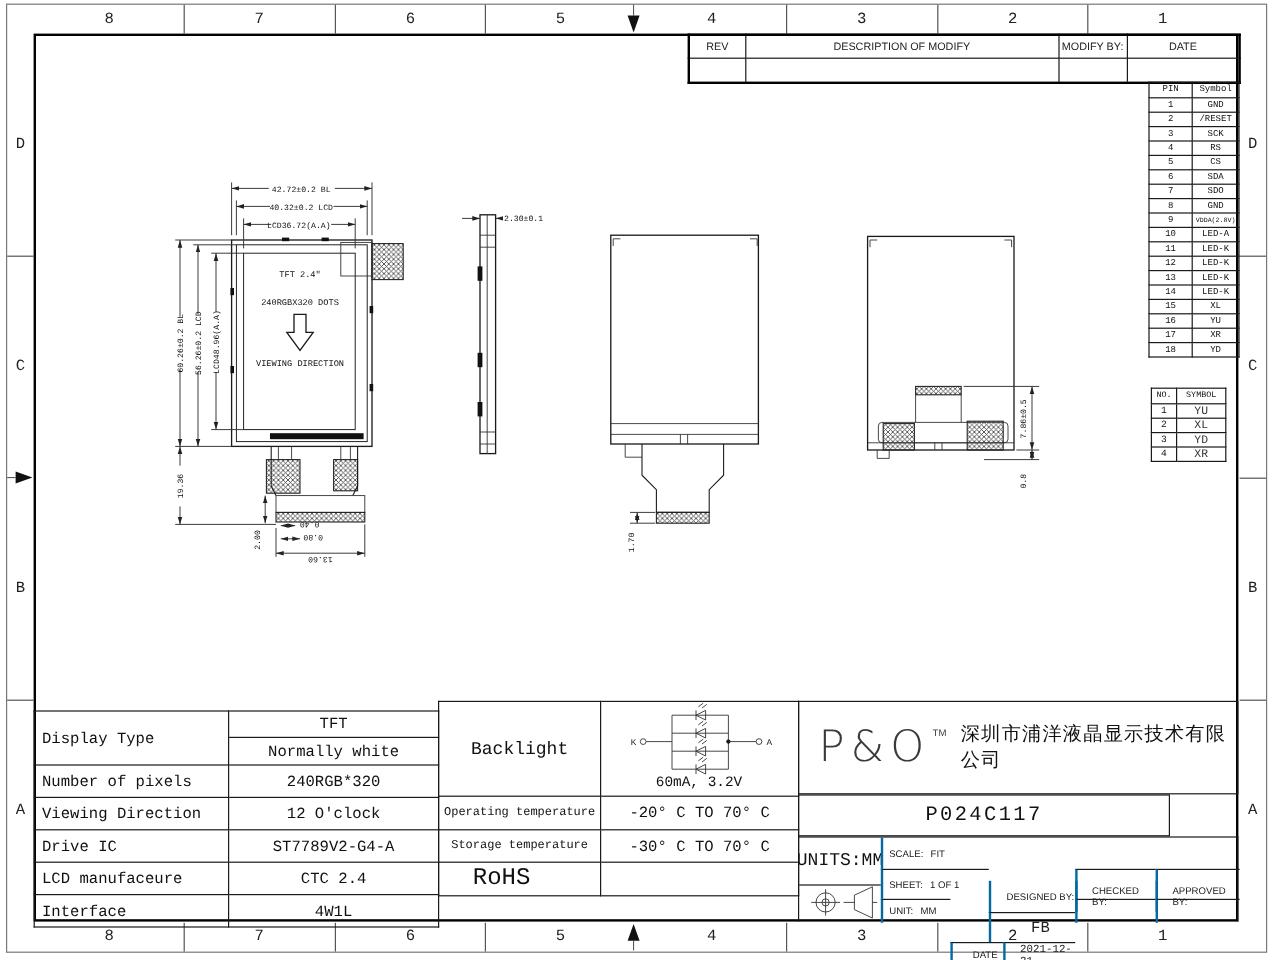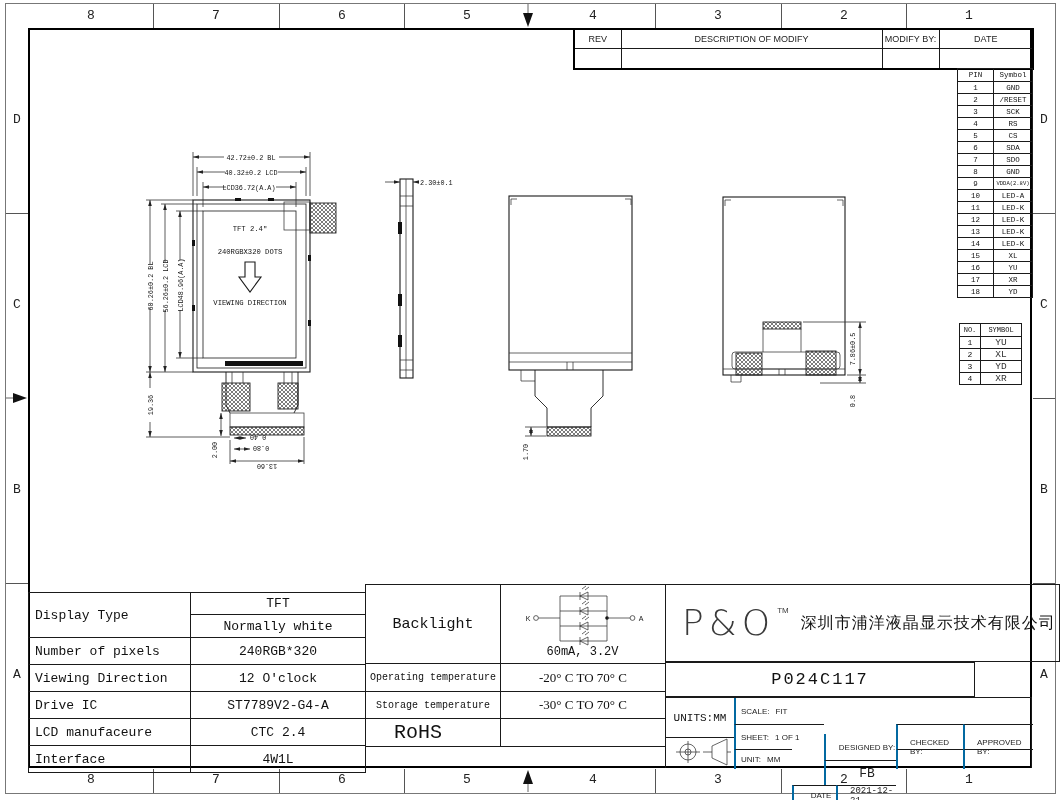--- a/index.html
+++ b/index.html
@@ -34,32 +34,32 @@
   
   .spec-table { left:28px; top:592px; width:337px; font-size:13px; }
   .spec-table td { height:27px; }
   .spec-table td.lbl { padding-left:6px; }
   .spec-table td.val { text-align:center; }
   
   .mid-table { left:365px; top:584px; width:300px; }
   .mid-table td.lbl { text-align:center; }
   .mid-table .bl-lbl { font-size:15px; }
   .mid-table .tmp-lbl { font-size:10px; }
-  .mid-table td.val { text-align:center; font-size:13px;font-family:Liberation Serif, serif; }
+  .mid-table td.val { text-align:center; font-size:13px; }
   .mid-table td.rohs { font-size:20px; text-align:left; padding-left:28px; }
   
   .box { position:absolute; border:1px solid #1a1a1a; }
   .logo-box { display:flex; align-items:center; padding-left:16px; }
   .logo { font-family:"DejaVu Sans",sans-serif; font-size:36px; font-weight:200; letter-spacing:5px; color:#3a3a3a; line-height:1; }
   .tm { font-family:"Liberation Sans",sans-serif; font-size:8px; color:#3a3a3a; position:relative; top:-13px; left:2px; }
   .cname { font-family:"DejaVu Sans",sans-serif; font-size:16px; color:#111; margin-left:14px; letter-spacing:1px; }
   .part-box { display:flex; align-items:center; justify-content:center; font-size:17px; letter-spacing:2px; }
   .cell { position:absolute; border-left:2px solid #0369a1; border-bottom:1px solid #1a1a1a; font-family:"Liberation Sans",sans-serif; font-size:8px; color:#222; display:flex; align-items:center; padding-left:5px; gap:6px; }
   .cell.center { justify-content:center; padding-left:12px;margin-top:36px; }
-  .units-cell { border-bottom:1px solid #1a1a1a; display:flex; align-items:center; justify-content:center; font-size:11px; font-family:"Liberation Mono",monospace; color:#111; }
+  .units-cell { border-bottom:1px solid #1a1a1a; display:flex; align-items:center; justify-content:center; font-size:15px; font-family:"Liberation Mono",monospace; color:#111; }
   .mono { font-family:"Liberation Mono",monospace; }
   .rating { font-size:12px; text-align:center; }
   
   svg.overlay { position:absolute; left:0; top:0; pointer-events:none; }
   svg .ln { stroke:#1a1a1a; stroke-width:1.1; fill:none; }
   svg .thin { stroke:#333; stroke-width:0.75; fill:none; }
   svg .dimln { stroke:#333; stroke-width:0.8; fill:none; }
   svg .hatch { stroke:#222; stroke-width:0.9; }
   svg text.dim { font:6.8px "Liberation Mono",monospace; fill:#111; }
   svg text.vtxt { font:7.2px "Liberation Mono",monospace; fill:#111; }
@@ -309,21 +309,21 @@
         <td class="val">-30° C TO 70° C</td>
         </tr>
     <tr>
           <td class="rohs" style="height:28px">RoHS</td>
         <td></td>
         </tr>
   </tbody>
     </table>
   <div class="abs rating" style="left:500px;top:645px;width:165px">60mA, 3.2V</div>
 
-  <div class="box logo-box" style="left:665px;top:584px;width:395px;height:78px">
+  <div class="box logo-box" style="left:665px;top:584px;width:367px;height:78px">
     <span class="logo">P&amp;O</span>
       <span class="tm">TM</span>
     <span class="cname">深圳市浦洋液晶显示技术有限公司</span>
   </div>
   <div class="box part-box mono" style="left:665px;top:662px;width:310px;height:35px">
     <span>P024C117</span>
   </div>
   <div class="box" style="left:665px;top:697px;width:367px;height:71px;border-bottom:none">
     <div class="units-cell abs" style="left:0;top:0;width:68px;height:40px">
         <span>UNITS:MM</span>

